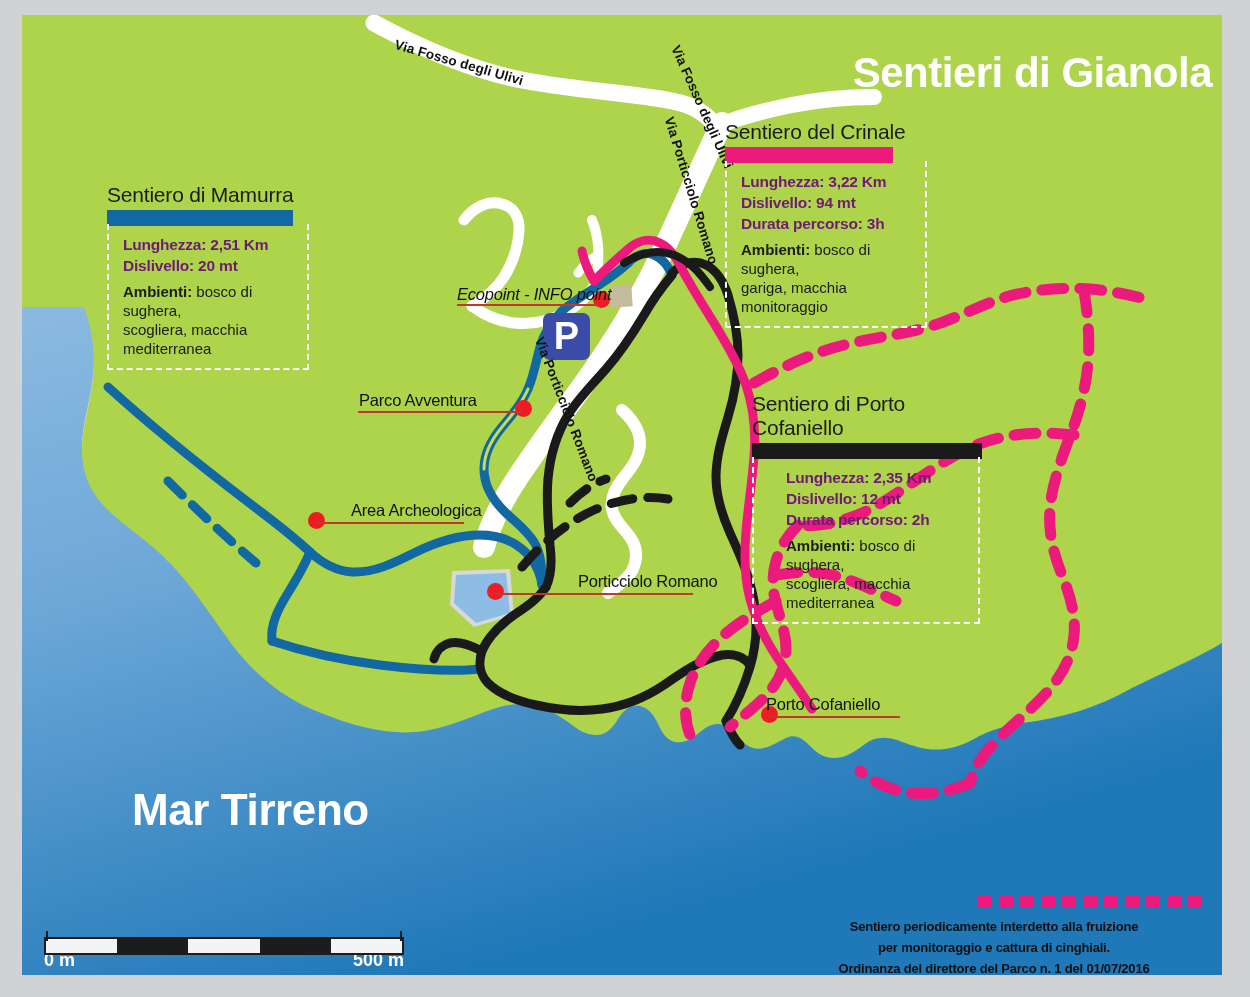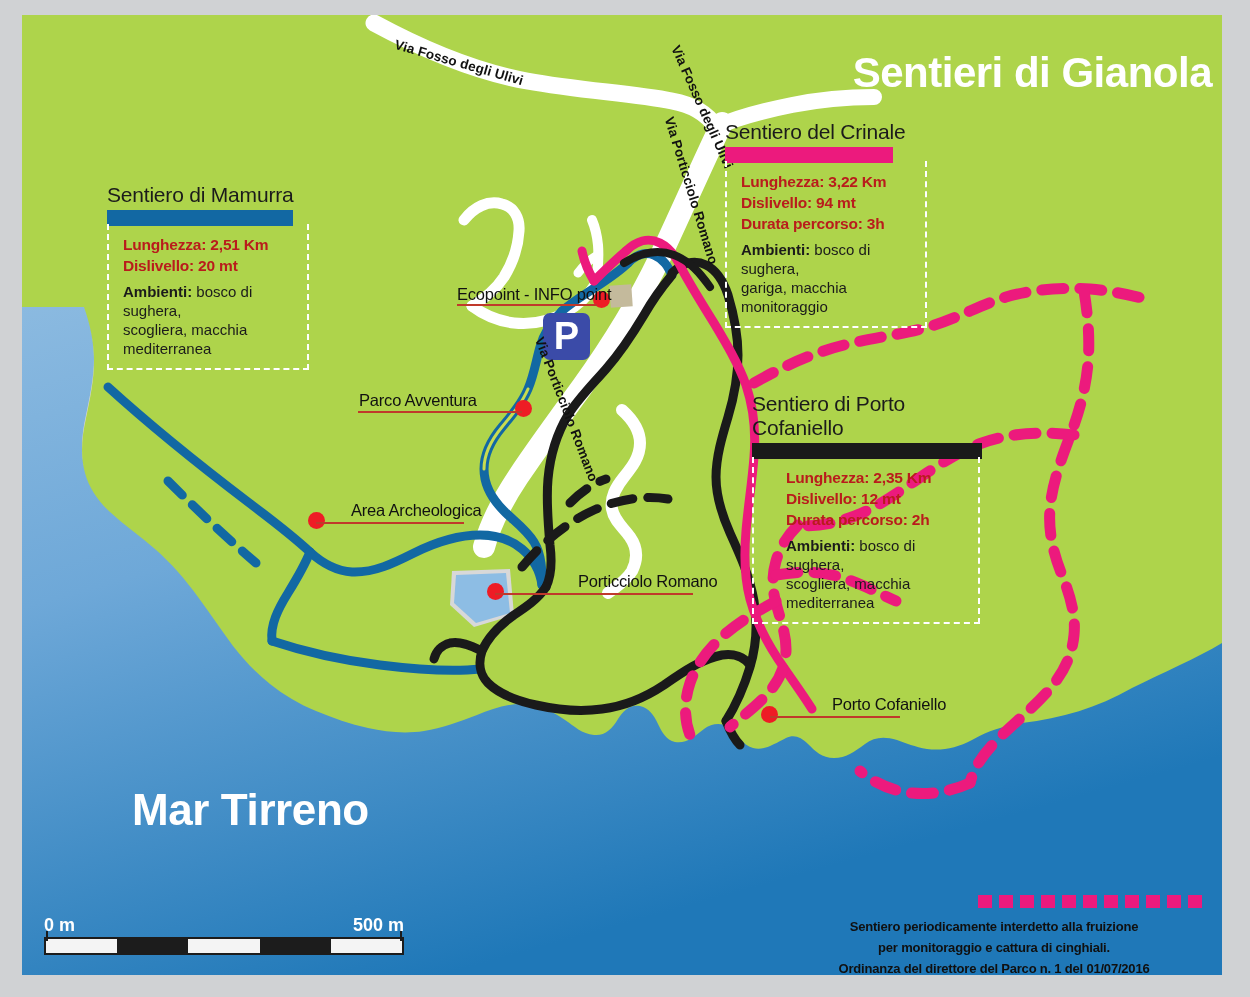--- a/index.html
+++ b/index.html
@@ -9,39 +9,39 @@
   #map-canvas{position:absolute;left:22px;top:15px;width:1200px;height:960px;overflow:hidden;}
   svg.maplayer{position:absolute;left:0;top:0;width:1200px;height:960px;display:block;}
 
   .txt{position:absolute;white-space:nowrap;}
 
   
   .legend-box{position:absolute;}
   .legend-title{font-size:21px;color:#1b1b1b;font-weight:400;letter-spacing:-0.2px;}
   .legend-bar{height:16px;margin-top:3px;}
   .legend-body{border:2px dashed #ffffff;border-top:none;padding:10px 12px 10px 14px;margin-top:-2px;}
-  .legend-body .row{font-size:15.5px;color:#b91c1c;font-weight:bold;line-height:21px;letter-spacing:-0.2px;}
+  .legend-body .row{font-size:15.5px;color:#701a75;font-weight:bold;line-height:21px;letter-spacing:-0.2px;}
   .legend-body .amb{font-size:15px;color:#1b1b1b;line-height:19px;margin-top:6px;}
   .legend-body .amb b{font-weight:bold;}
   .legend-body .amb .t{font-weight:normal;}
 
   
   #map-title{right:10px;top:34px;font-size:42px;font-weight:bold;color:#ffffff;letter-spacing:-0.5px;}
   #sea-label{left:110px;top:770px;font-size:44px;font-weight:bold;color:#ffffff;letter-spacing:-0.4px;}
 
   
   .poi-label{font-size:16.5px;color:#111;letter-spacing:-0.2px;}
 
   
   .road-label{font-size:13.5px;font-weight:bold;color:#111;letter-spacing:0.1px;}
 
   
   #scalebar{position:absolute;left:22px;top:900px;width:360px;}
   #scalebar .ends{position:relative;height:22px;}
-  #scalebar .ends span{position:absolute;font-size:18px;font-weight:bold;color:#fff;}
+  #scalebar .ends span{position:absolute;font-size:18px;font-weight:bold;color:#fff;margin-top:35px;}
   #scalebar .sb-0{left:0;}
   #scalebar .sb-500{right:0;}
   #scalebar .bar{position:relative;height:14px;border:2px solid #1c1c1c;background:#f4f4f4;display:flex;}
   #scalebar .bar i{display:block;flex:1 1 0;}
   #scalebar .bar i.dark{background:#1c1c1c;}
   #scalebar .ticks{position:absolute;top:-8px;left:0;right:0;height:8px;}
   #scalebar .ticks b{position:absolute;width:2px;height:10px;background:#1c1c1c;}
 
   
   #footnote{position:absolute;right:18px;top:880px;text-align:right;width:420px;}
@@ -200,37 +200,37 @@
           <path d="M948,768 C930,776 910,780 890,778 C870,776 852,768 838,756"></path>
         </g>
 
         <path stroke="#1a1a1a" stroke-width="8" d="M602,248 C618,238 636,234 652,240 C668,246 678,258 688,272"></path>
       </g>
     </svg>
 
     <div class="dot" style="left:571px;top:276px;"></div>
     <div style="position:absolute;left:588px;top:270px;width:22px;height:22px;background:#c4ba9c;transform:rotate(-4deg);"></div>
     <div class="leader" style="left:435px;top:289px;width:140px;"></div>
-    <div class="txt poi-label" style="left:435px;top:270px;">Ecopoint - INFO point</div>
+    <div class="txt poi-label" style="left:435px;top:270px;font-style:italic;">Ecopoint - INFO point</div>
 
     <div class="dot" style="left:493px;top:385px;"></div>
     <div class="leader" style="left:336px;top:396px;width:164px;"></div>
     <div class="txt poi-label" style="left:337px;top:376px;">Parco Avventura</div>
 
     <div class="dot" style="left:286px;top:497px;"></div>
     <div class="leader" style="left:294px;top:507px;width:148px;"></div>
     <div class="txt poi-label" style="left:329px;top:486px;text-align:right;">Area Archeologica</div>
 
     <div class="dot" style="left:465px;top:568px;"></div>
     <div class="leader" style="left:473px;top:578px;width:198px;"></div>
     <div class="txt poi-label" style="left:556px;top:557px;">Porticciolo Romano</div>
 
     <div class="dot" style="left:739px;top:691px;"></div>
     <div class="leader" style="left:748px;top:701px;width:130px;"></div>
-    <div class="txt poi-label" style="left:810px;top:680px;">Porto Cofaniello</div>
+    <div class="txt poi-label" style="left:744px;top:680px;">Porto Cofaniello</div>
 
     <div id="parking">
       <span>P</span>
     </div>
 
     <div class="txt road-label" style="left:375px;top:22px;transform:rotate(16deg);transform-origin:left top;">Via Fosso degli Ulivi</div>
     <div class="txt road-label" style="left:660px;top:28px;transform:rotate(66deg);transform-origin:left top;">Via Fosso degli Ulivi</div>
     <div class="txt road-label" style="left:654px;top:100px;transform:rotate(73deg);transform-origin:left top;">Via Porticciolo Romano</div>
     <div class="txt road-label" style="left:524px;top:320px;transform:rotate(69deg);transform-origin:left top;">Via Porticciolo Romano</div>
 

